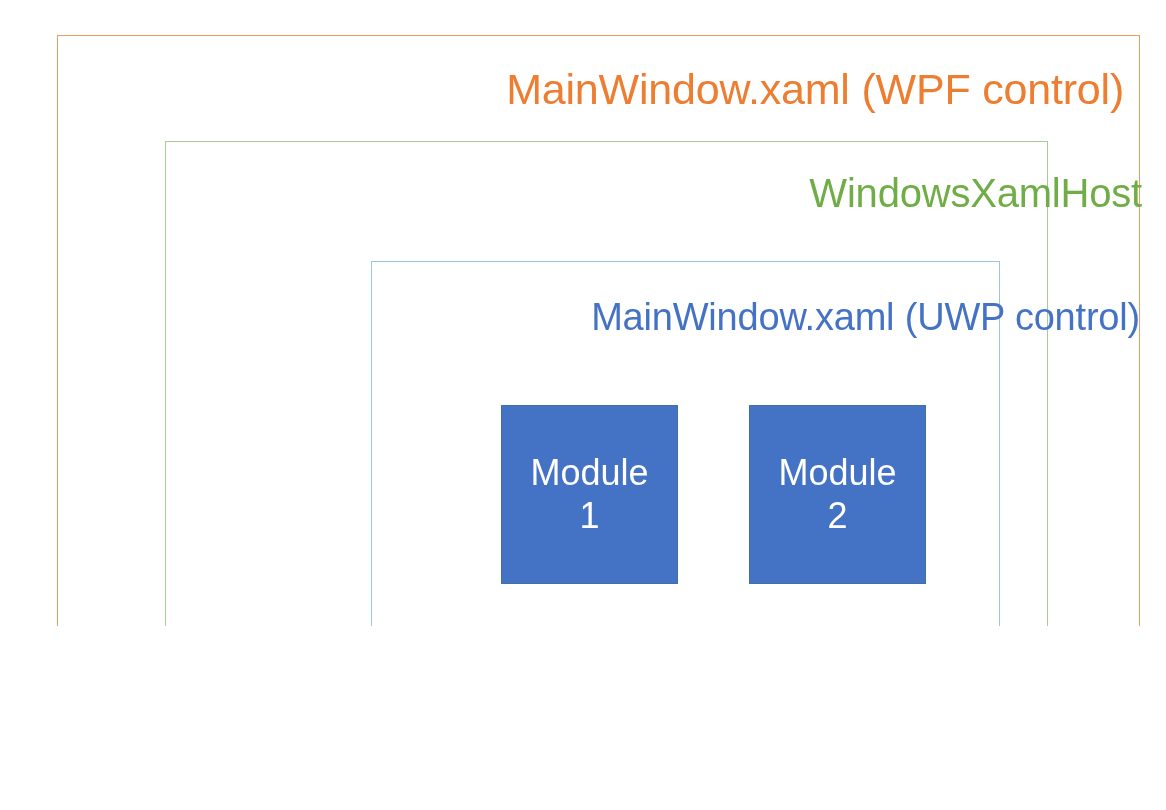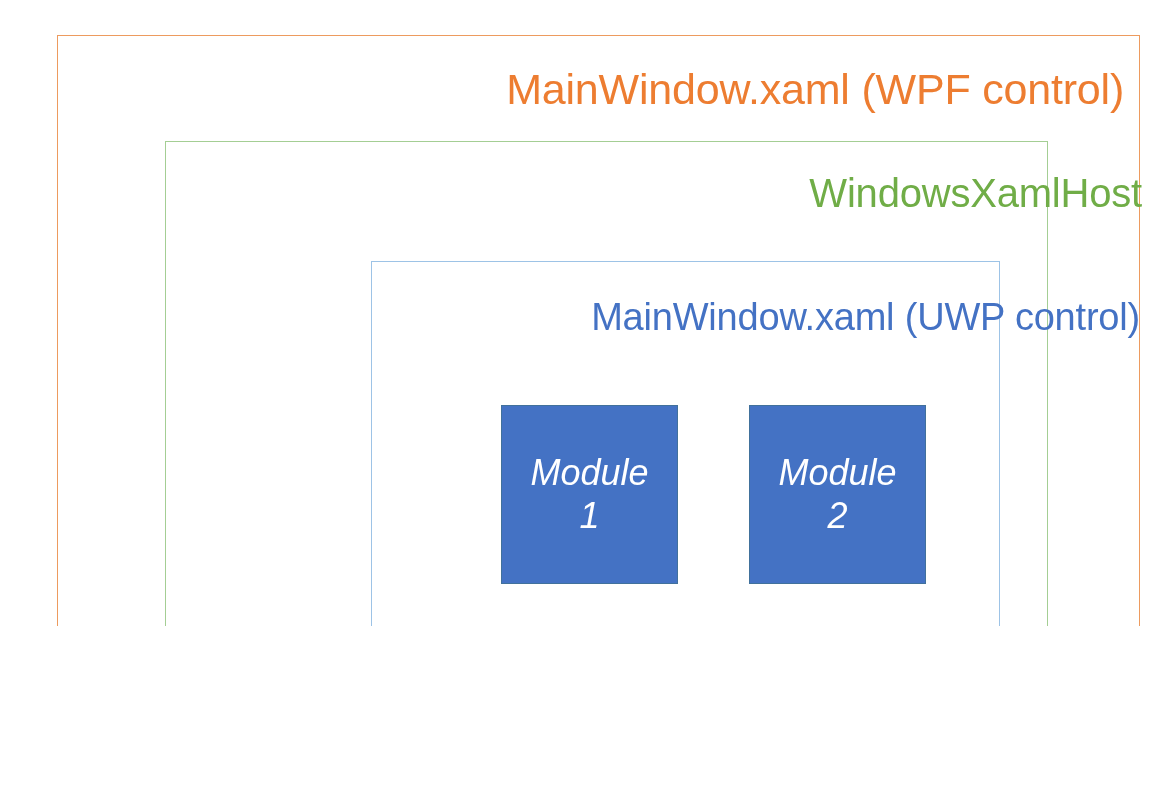--- a/index.html
+++ b/index.html
@@ -94,21 +94,20 @@
     background: #4472C4;
     border: 1px solid #41719C;
     display: flex;
     flex-direction: column;
     align-items: center;
     justify-content: center;
     color: #ffffff;
     font-size: 36px;
     line-height: 1.18;
     text-align: center;
-    font-style: italic;
   }
 
   #module-1 {
     left: 501px;
     top: 405px;
     width: 177px;
     height: 179px;
   }
 
   #module-2 {

